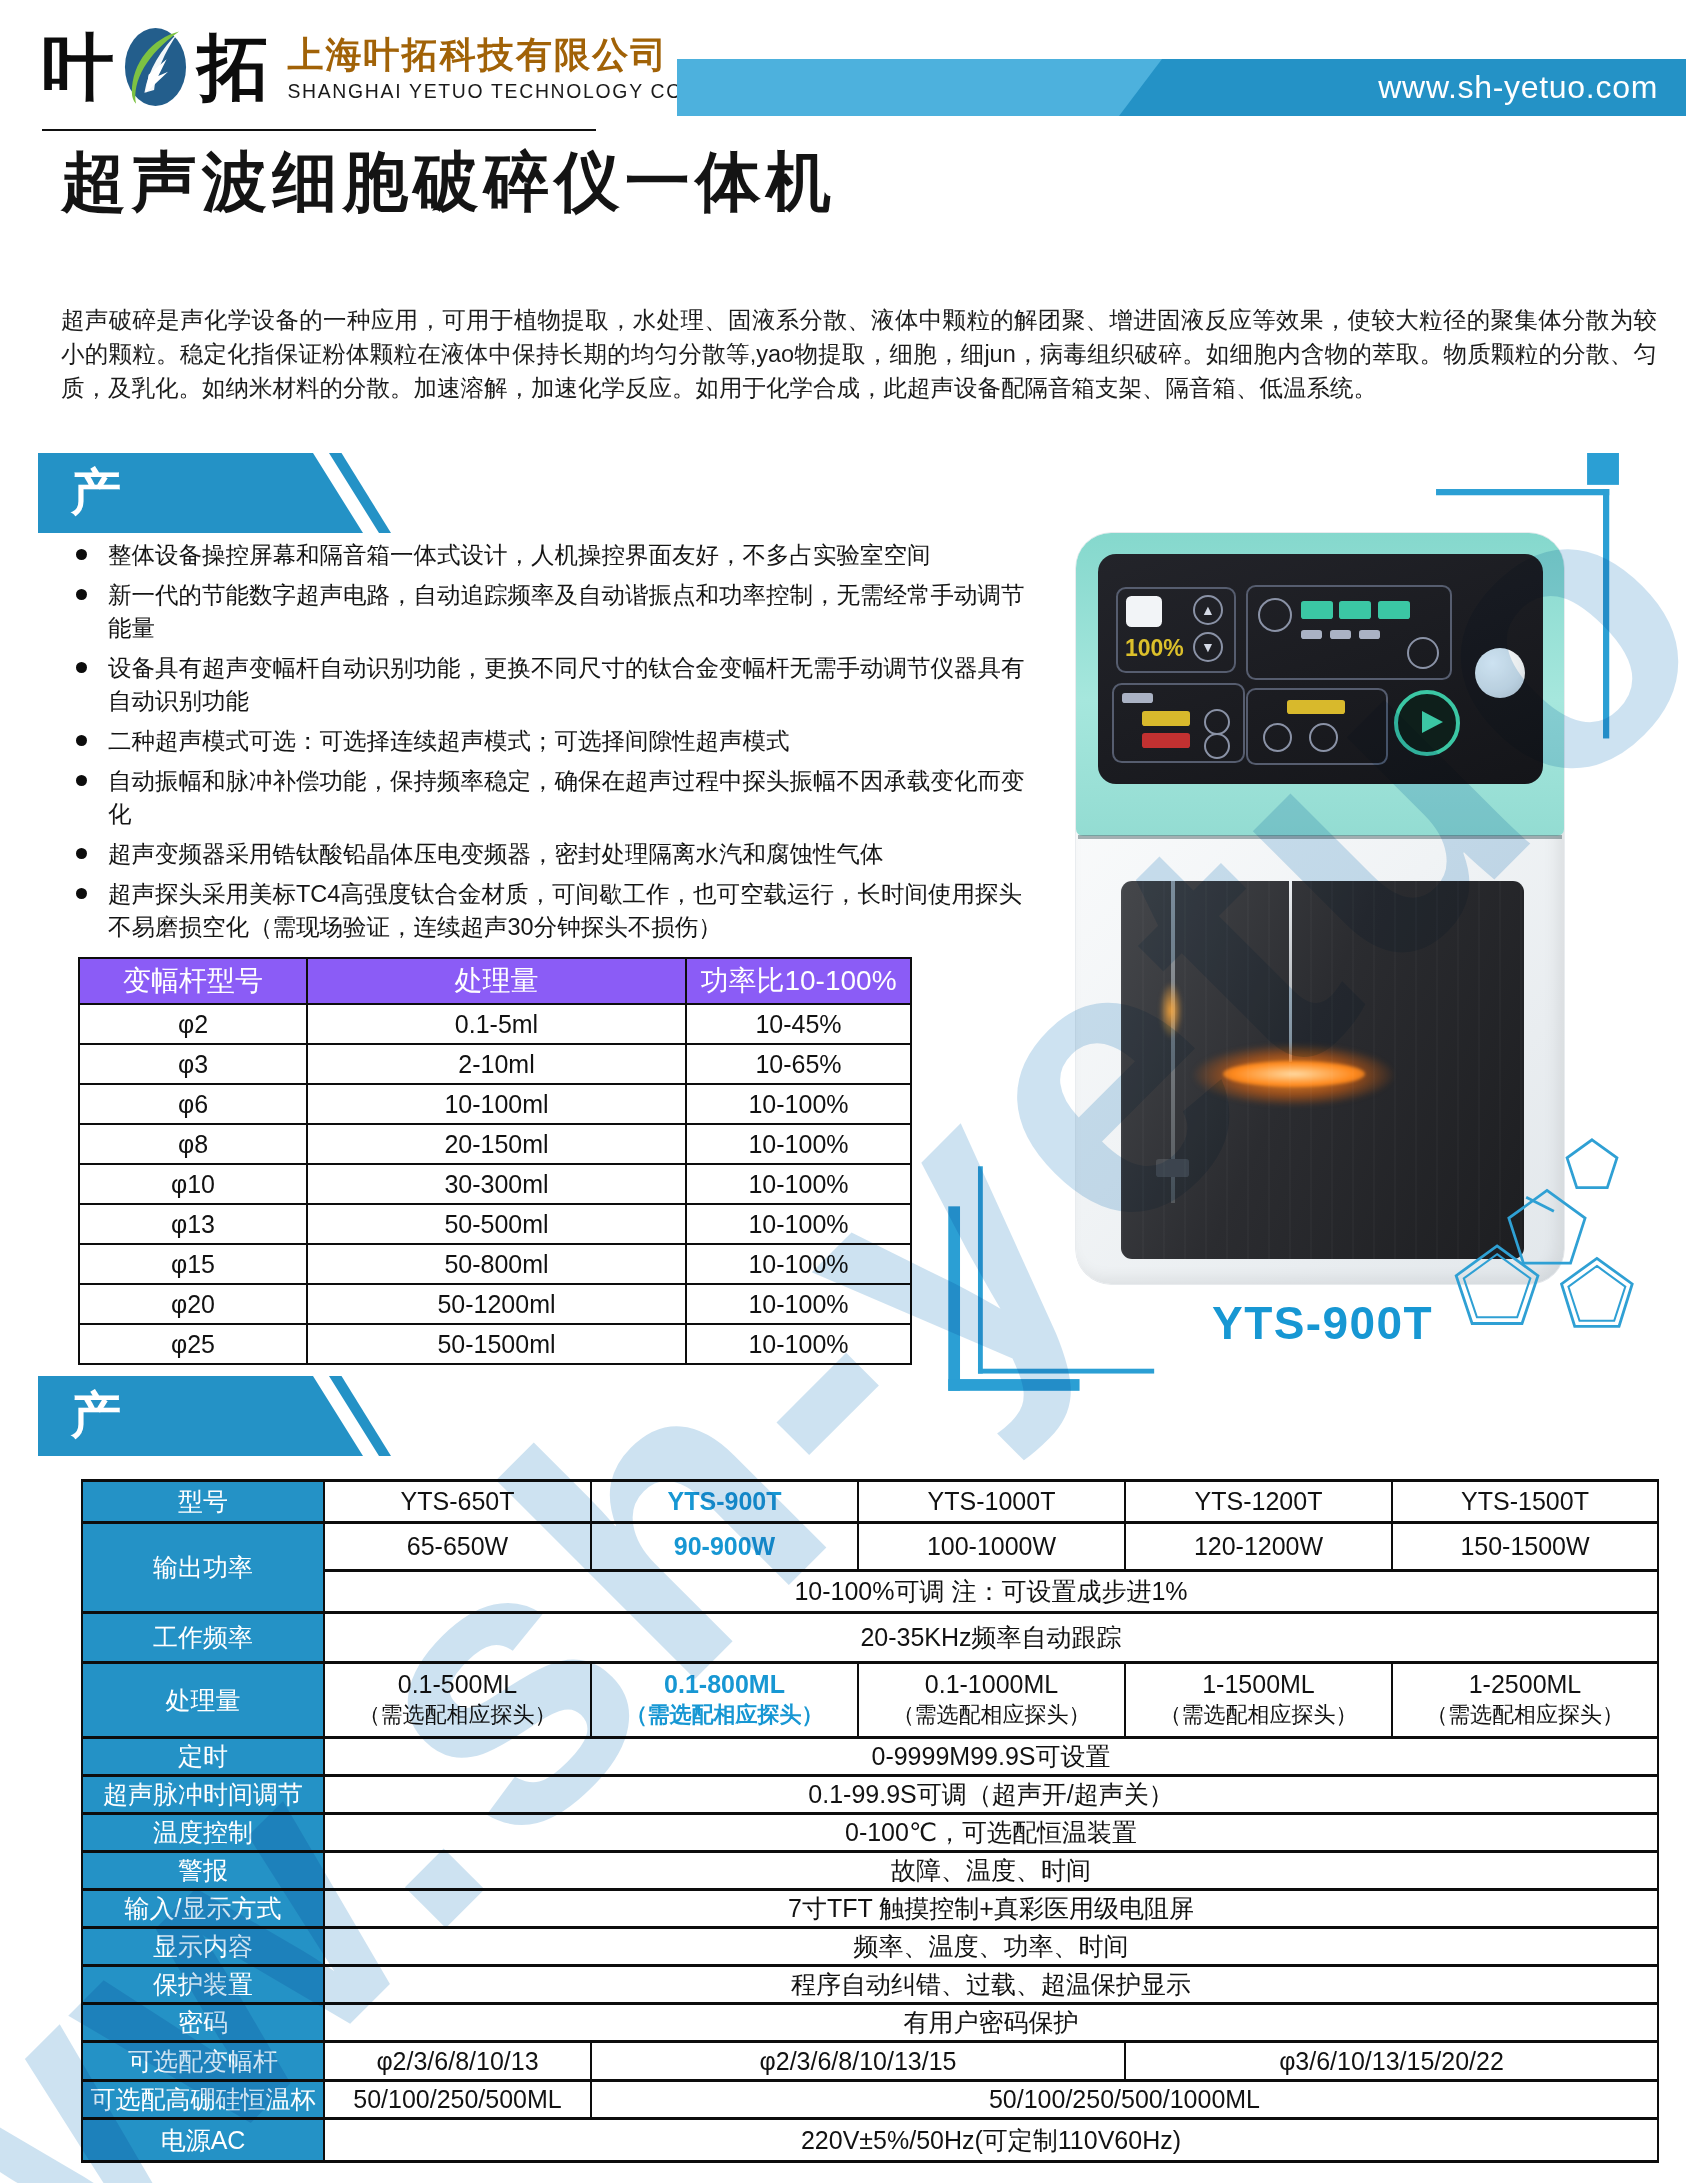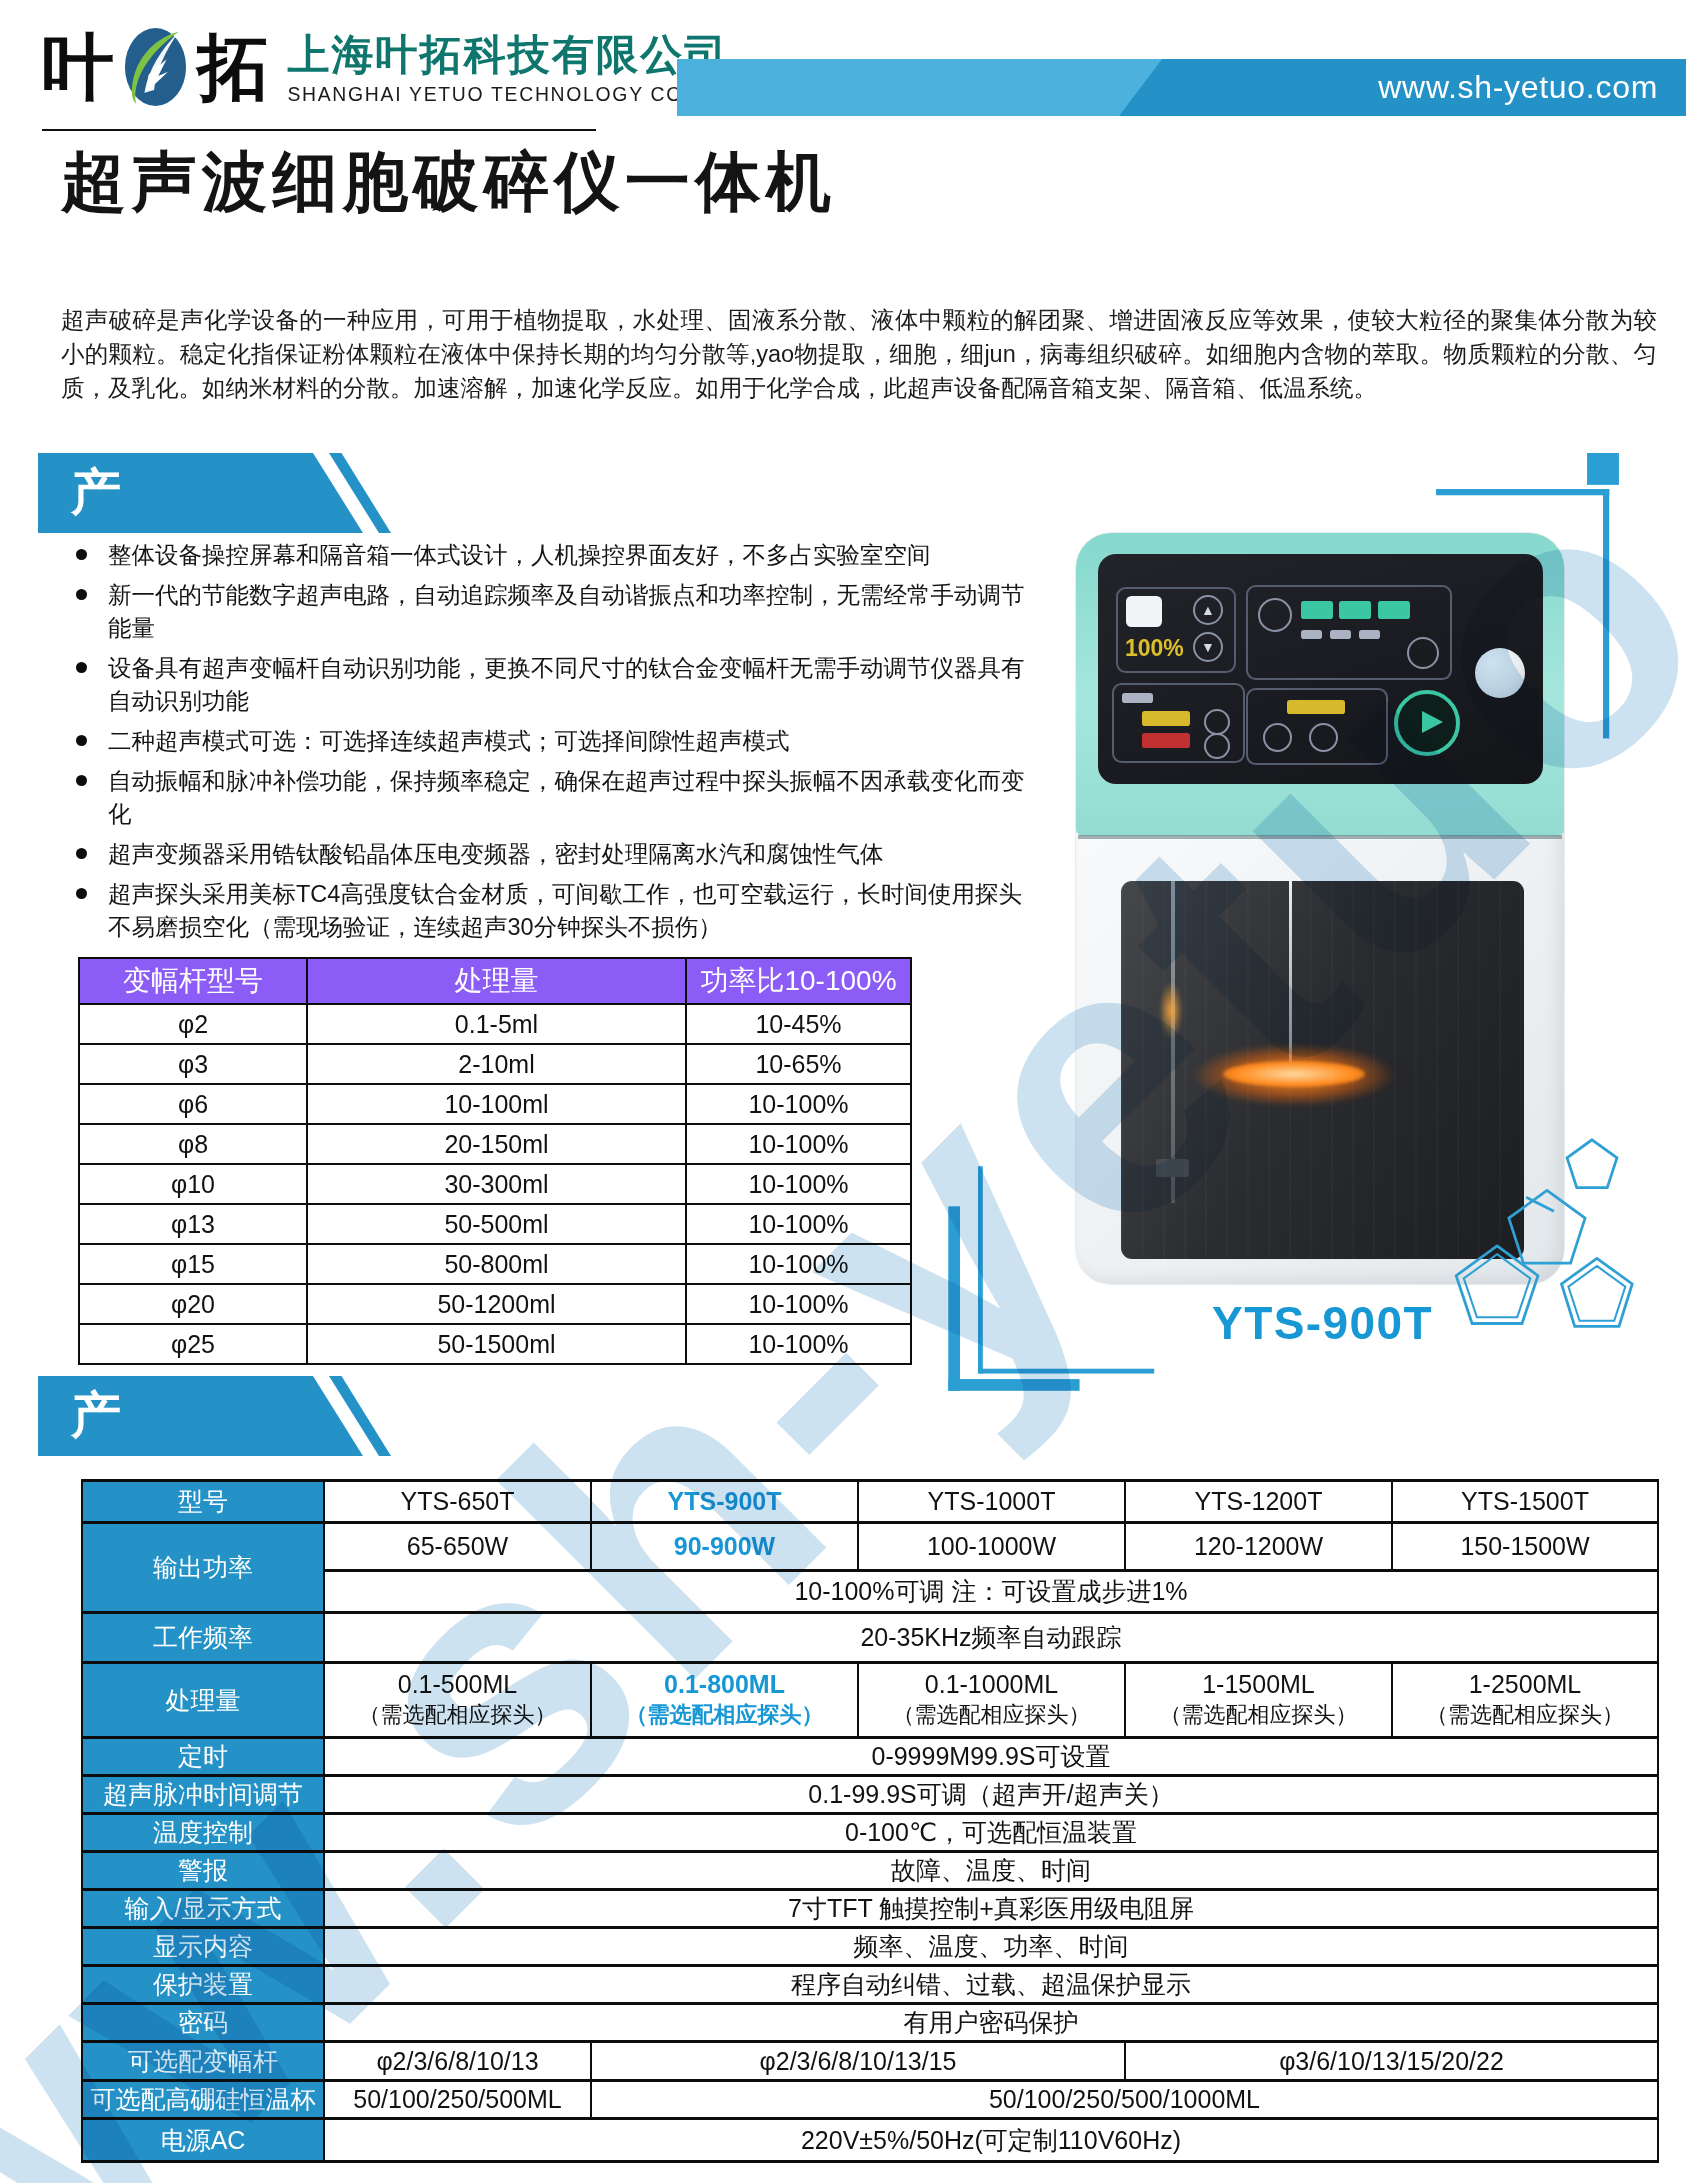--- a/index.html
+++ b/index.html
@@ -3,21 +3,21 @@
 <meta charset="utf-8">
 <style>
   html,body{margin:0;padding:0;background:#888;}
   #page{position:relative;width:1687px;height:2183px;background:#ffffff;overflow:hidden;
         font-family:"Liberation Sans","DejaVu Sans",sans-serif;color:#111;}
   
   #logo-row{position:absolute;left:42px;top:26px;display:flex;align-items:center;}
   .logo-cn{font-size:72px;font-weight:900;color:#0c0c0c;line-height:1;}
   #logo-emblem{width:75px;height:82px;margin:0 4.2px;}
   #company-block{margin-left:18px;padding-top:4.2px;}
-  #company-cn{font-size:42px;font-weight:900;color:#0f766e;letter-spacing:2.1px;line-height:1.1;}
+  #company-cn{font-size:36px;font-weight:900;color:#a16207;letter-spacing:2.1px;line-height:1.1;}
   #company-en{font-size:19.4px;font-weight:500;color:#1a1a1a;letter-spacing:1.7px;margin-top:5.5px;}
   #header-rule{position:absolute;left:42px;top:129px;width:554px;height:2.1px;background:#111;}
   #top-banner{position:absolute;left:677px;top:59px;width:1010px;height:57px;background:#2492c6;}
   #top-banner-light{position:absolute;left:0;top:0;width:485px;height:57px;background:#4db1dd;
       clip-path:polygon(0 0,100% 0,calc(100% - 43px) 100%,0 100%);}
   #website{position:absolute;right:29px;top:0;height:57px;line-height:57px;color:#fff;
       font-size:32px;font-weight:500;letter-spacing:0.7px;}
   
   #page-title{position:absolute;left:61px;top:138px;font-size:65px;font-weight:900;
       letter-spacing:5.5px;color:#141414;}

